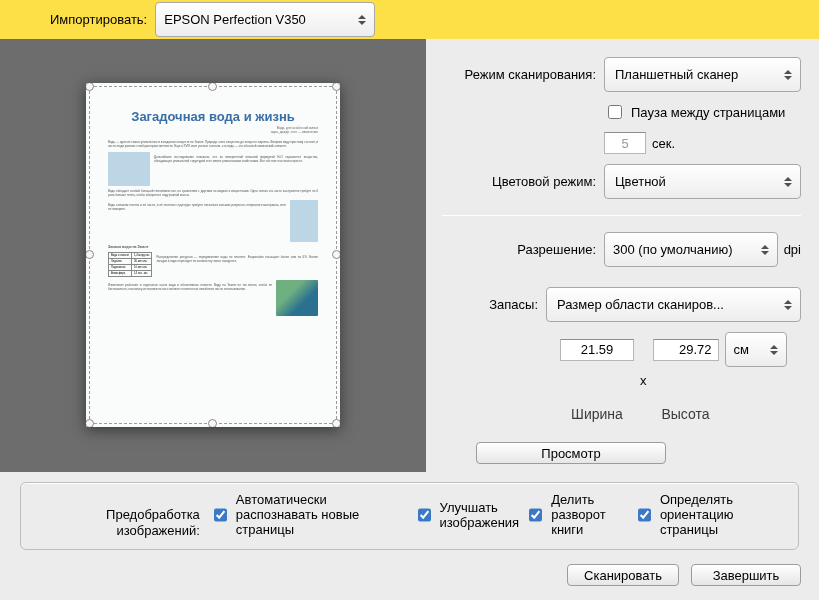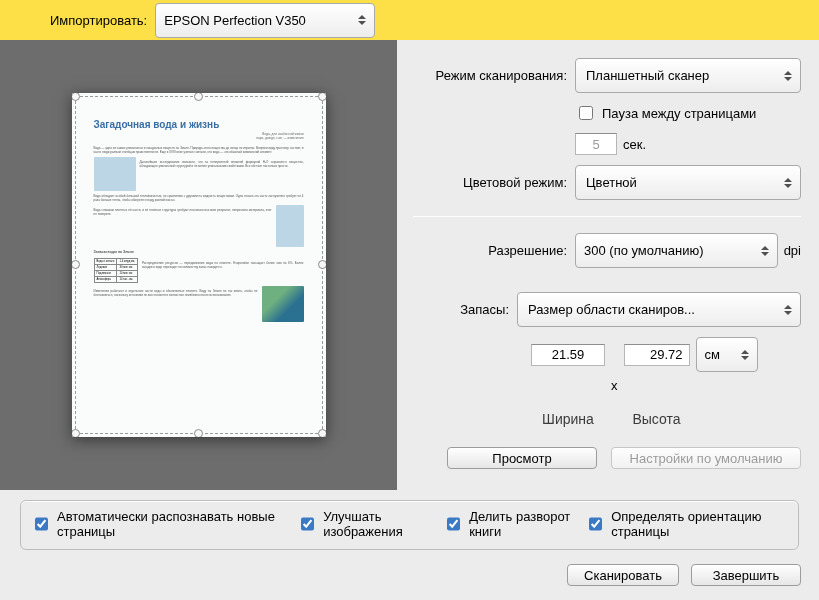--- a/index.html
+++ b/index.html
@@ -84,22 +84,22 @@
   .page {
     width: 254px;
     height: 344px;
     background: #fafbfb;
     box-shadow: 0 3px 14px rgba(0,0,0,0.5);
     position: relative;
     padding: 18px 22px;
     overflow: hidden;
   }
   .page h4 {
-    text-align: left;
-    font-size: 10px;
+    text-align: center;
+    font-size: 13px;
     color: #3a6fa5;
     margin: 8px 0 2px;
     font-weight: bold;
   }
   .page .sub {
     text-align: right;
     font-size: 3.2px;
     color: #666;
     margin-bottom: 6px;
   }
@@ -434,28 +434,30 @@
                 <span class="dn"></span>
               </span>
           </div>
           <span class="sublbl">&nbsp;</span>
         </div>
       </div>
     </div>
 
     <div class="btn-row">
       <div class="mac-button">Просмотр</div>
-      <div class="mac-button disabled">Настройки по умолчанию</div>
     </div>
 
   </div>
 </div>
 
 <div class="prepro-band">
   <div class="prepro-box">
+    <div class="prepro-label">
+      <span>Предобработка</span><br><span>изображений:</span>
+    </div>
     <div class="prepro-checks">
       <label>
         <input type="checkbox" checked="" style="">
         <span>Автоматически распознавать новые страницы</span>
       </label>
       <div style="height:8px"></div>
       <label>
         <input type="checkbox" checked="" style="">
         <span>Улучшать изображения</span>
       </label>

